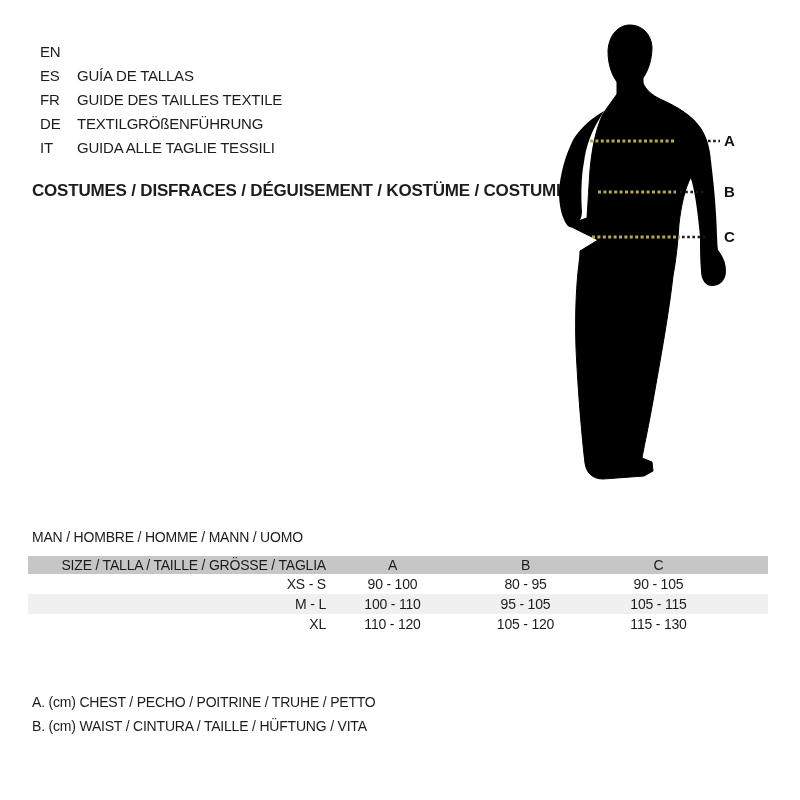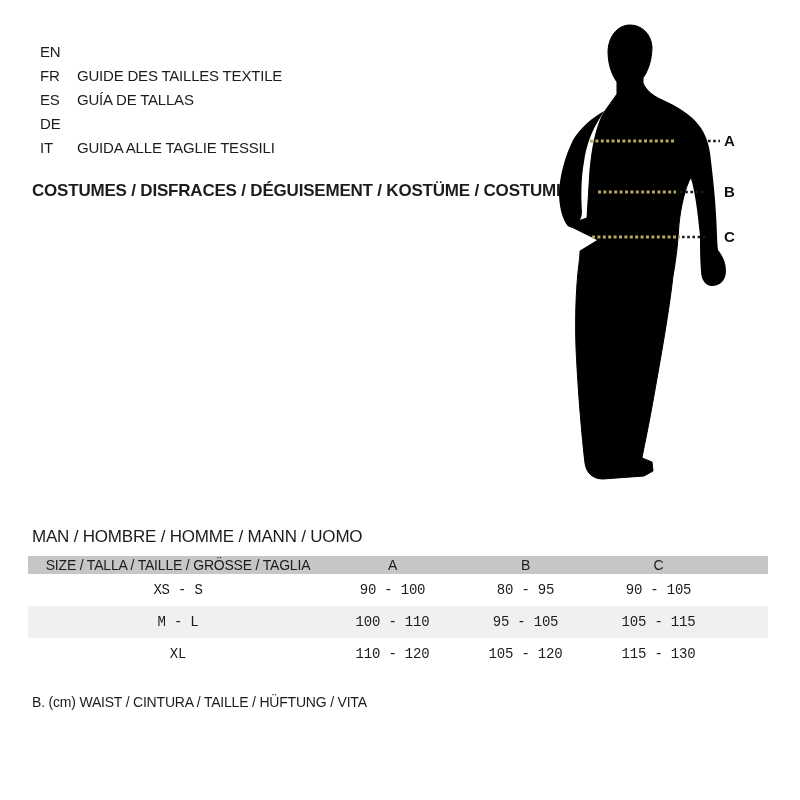--- a/index.html
+++ b/index.html
@@ -23,53 +23,54 @@
   }
 
   
   .figure { position:absolute; left:540px; top:20px; width:200px; height:480px; }
   .figure text {
     font-family:"Liberation Sans", sans-serif;
     font-size:15px; font-weight:700; fill:#111111;
   }
 
   
-  .section-title { position:absolute; left:32px; top:528px; font-size:17px; line-height:18px; letter-spacing:-0.2px; }
+  .section-title { position:absolute; left:32px; top:528px; font-size:14px; line-height:18px; letter-spacing:-0.2px; }
 
   
   .size-table-wrap { position:absolute; left:28px; top:556px; width:740px; }
   table { border-collapse:collapse; width:740px; table-layout:fixed; }
   th, td { font-size:14px; font-weight:400; letter-spacing:-0.2px; white-space:nowrap; overflow:hidden; }
   thead th { background:#c6c6c6; height:18px; }
-  tbody td { height:32px;font-family:Liberation Mono, monospace; }
-  .col-size { text-align:center; padding-left:2px; }
+  tbody td { height:20px; }
+  .col-size { text-align:right; padding-left:2px; }
   .col-num { text-align:center; }
   tbody tr:nth-child(even) td { background:#f0f0f0; }
 
   
   .legend { position:absolute; left:32px; top:691px; }
   .legend-line { font-size:14px; line-height:23.7px; letter-spacing:-0.2px; }
 </style>
 </head>
 <body>
 
 <div class="lang-list">
   <div class="lang-row">
     <span class="lang-code">EN</span>
   </div>
   <div class="lang-row">
+    <span class="lang-code">ES</span>
+    <span class="lang-label">GUÍA DE TALLAS</span>
+  </div>
+  <div class="lang-row">
     <span class="lang-code">FR</span>
     <span class="lang-label">GUIDE DES TAILLES TEXTILE</span>
   </div>
   <div class="lang-row">
-    <span class="lang-code">ES</span>
-    <span class="lang-label">GUÍA DE TALLAS</span>
-  </div>
-  <div class="lang-row">
     <span class="lang-code">DE</span>
+    <span class="lang-label">TEXTILGRÖßENFÜHRUNG</span>
   </div>
   <div class="lang-row">
     <span class="lang-code">IT</span>
     <span class="lang-label">GUIDA ALLE TAGLIE TESSILI</span>
   </div>
 </div>
 
 <div class="category">COSTUMES / DISFRACES / DÉGUISEMENT / KOSTÜME / COSTUMI</div>
 
 <svg class="figure" viewBox="0 0 200 480" aria-hidden="true">
@@ -180,14 +181,15 @@
         <td class="col-num">110 - 120</td>
         <td class="col-num">105 - 120</td>
         <td class="col-num">115 - 130</td>
         <td></td>
       </tr>
     </tbody>
   </table>
 </div>
 
 <div class="legend">
+  <div class="legend-line">A. (cm) CHEST / PECHO / POITRINE / TRUHE / PETTO</div>
   <div class="legend-line">B. (cm) WAIST / CINTURA / TAILLE / HÜFTUNG / VITA</div>
 </div>
 
 </body></html>

